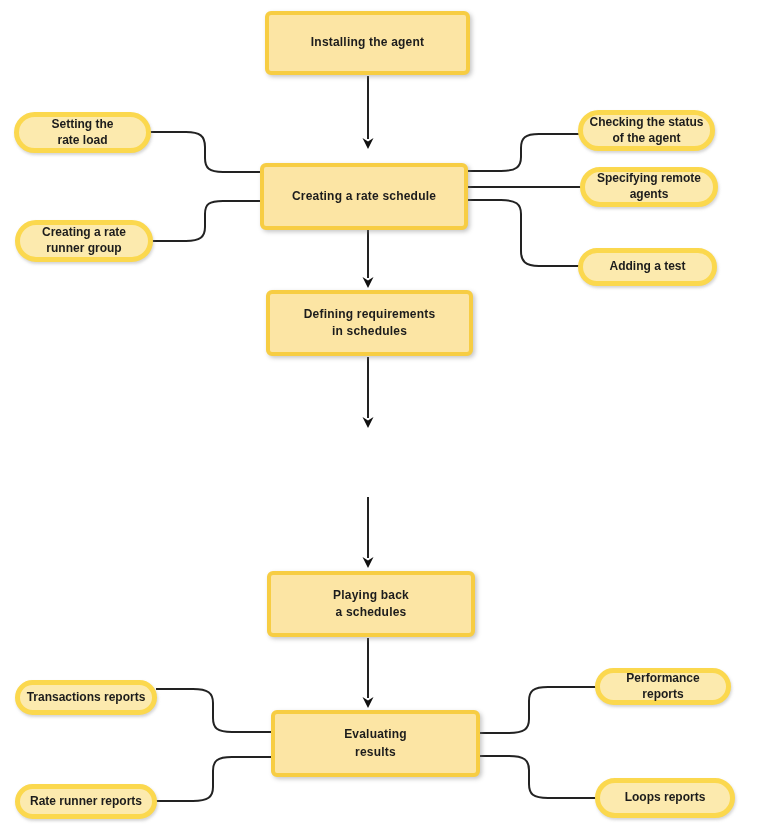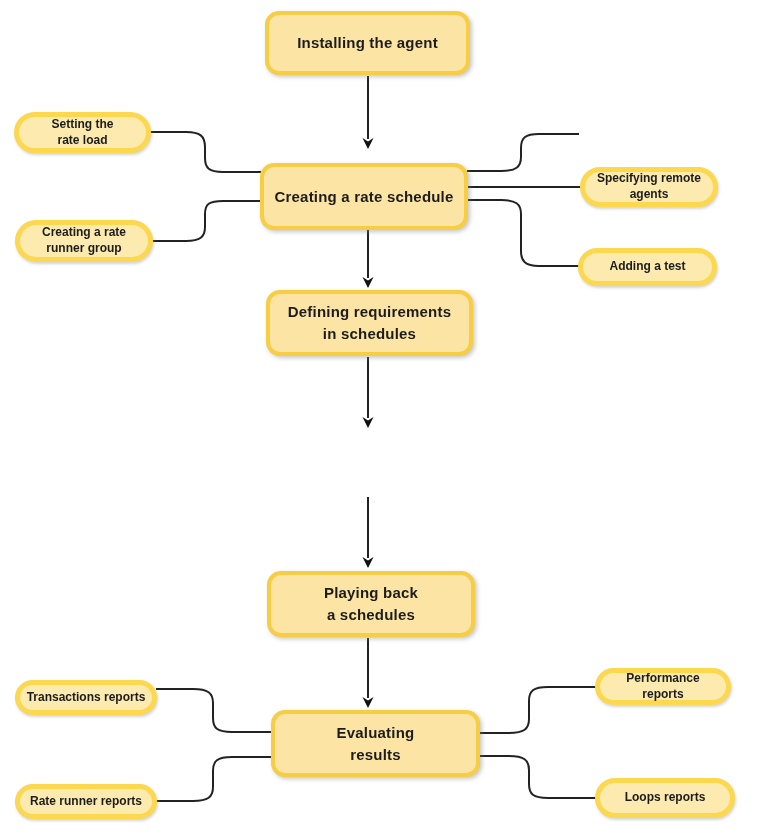--- a/index.html
+++ b/index.html
@@ -31,22 +31,22 @@
     justify-content: center;
     text-align: center;
     color: #1c1c1c;
     font-weight: 700;
     white-space: pre-line;
     z-index: 2;
   }
   .node-box {
     background: #fce5a4;
     border: 4px solid #f7cd43;
-    border-radius: 14px;
-    font-size: 15px;
+    border-radius: 6px;
+    font-size: 12px;
     line-height: 1.45;
     letter-spacing: 0.2px;
     box-shadow: 2px 2px 4px rgba(130,130,130,0.45);
   }
   .node-pill {
     background: #fceaae;
     border: 5px solid #fbd84e;
     border-radius: 999px;
     font-size: 12px;
     line-height: 1.3;
@@ -128,20 +128,24 @@
   </div>
 
   <div class="node node-pill p1">
     <span>Setting the
 rate load</span>
   </div>
   <div class="node node-pill p2">
     <span>Creating a rate
 runner group</span>
   </div>
+  <div class="node node-pill p3">
+    <span>Checking the status
+of the agent</span>
+  </div>
   <div class="node node-pill p4">
     <span>Specifying remote
 agents</span>
   </div>
   <div class="node node-pill p5">
     <span>Adding a test</span>
   </div>
   <div class="node node-pill p6">
     <span>Transactions reports</span>
   </div>

